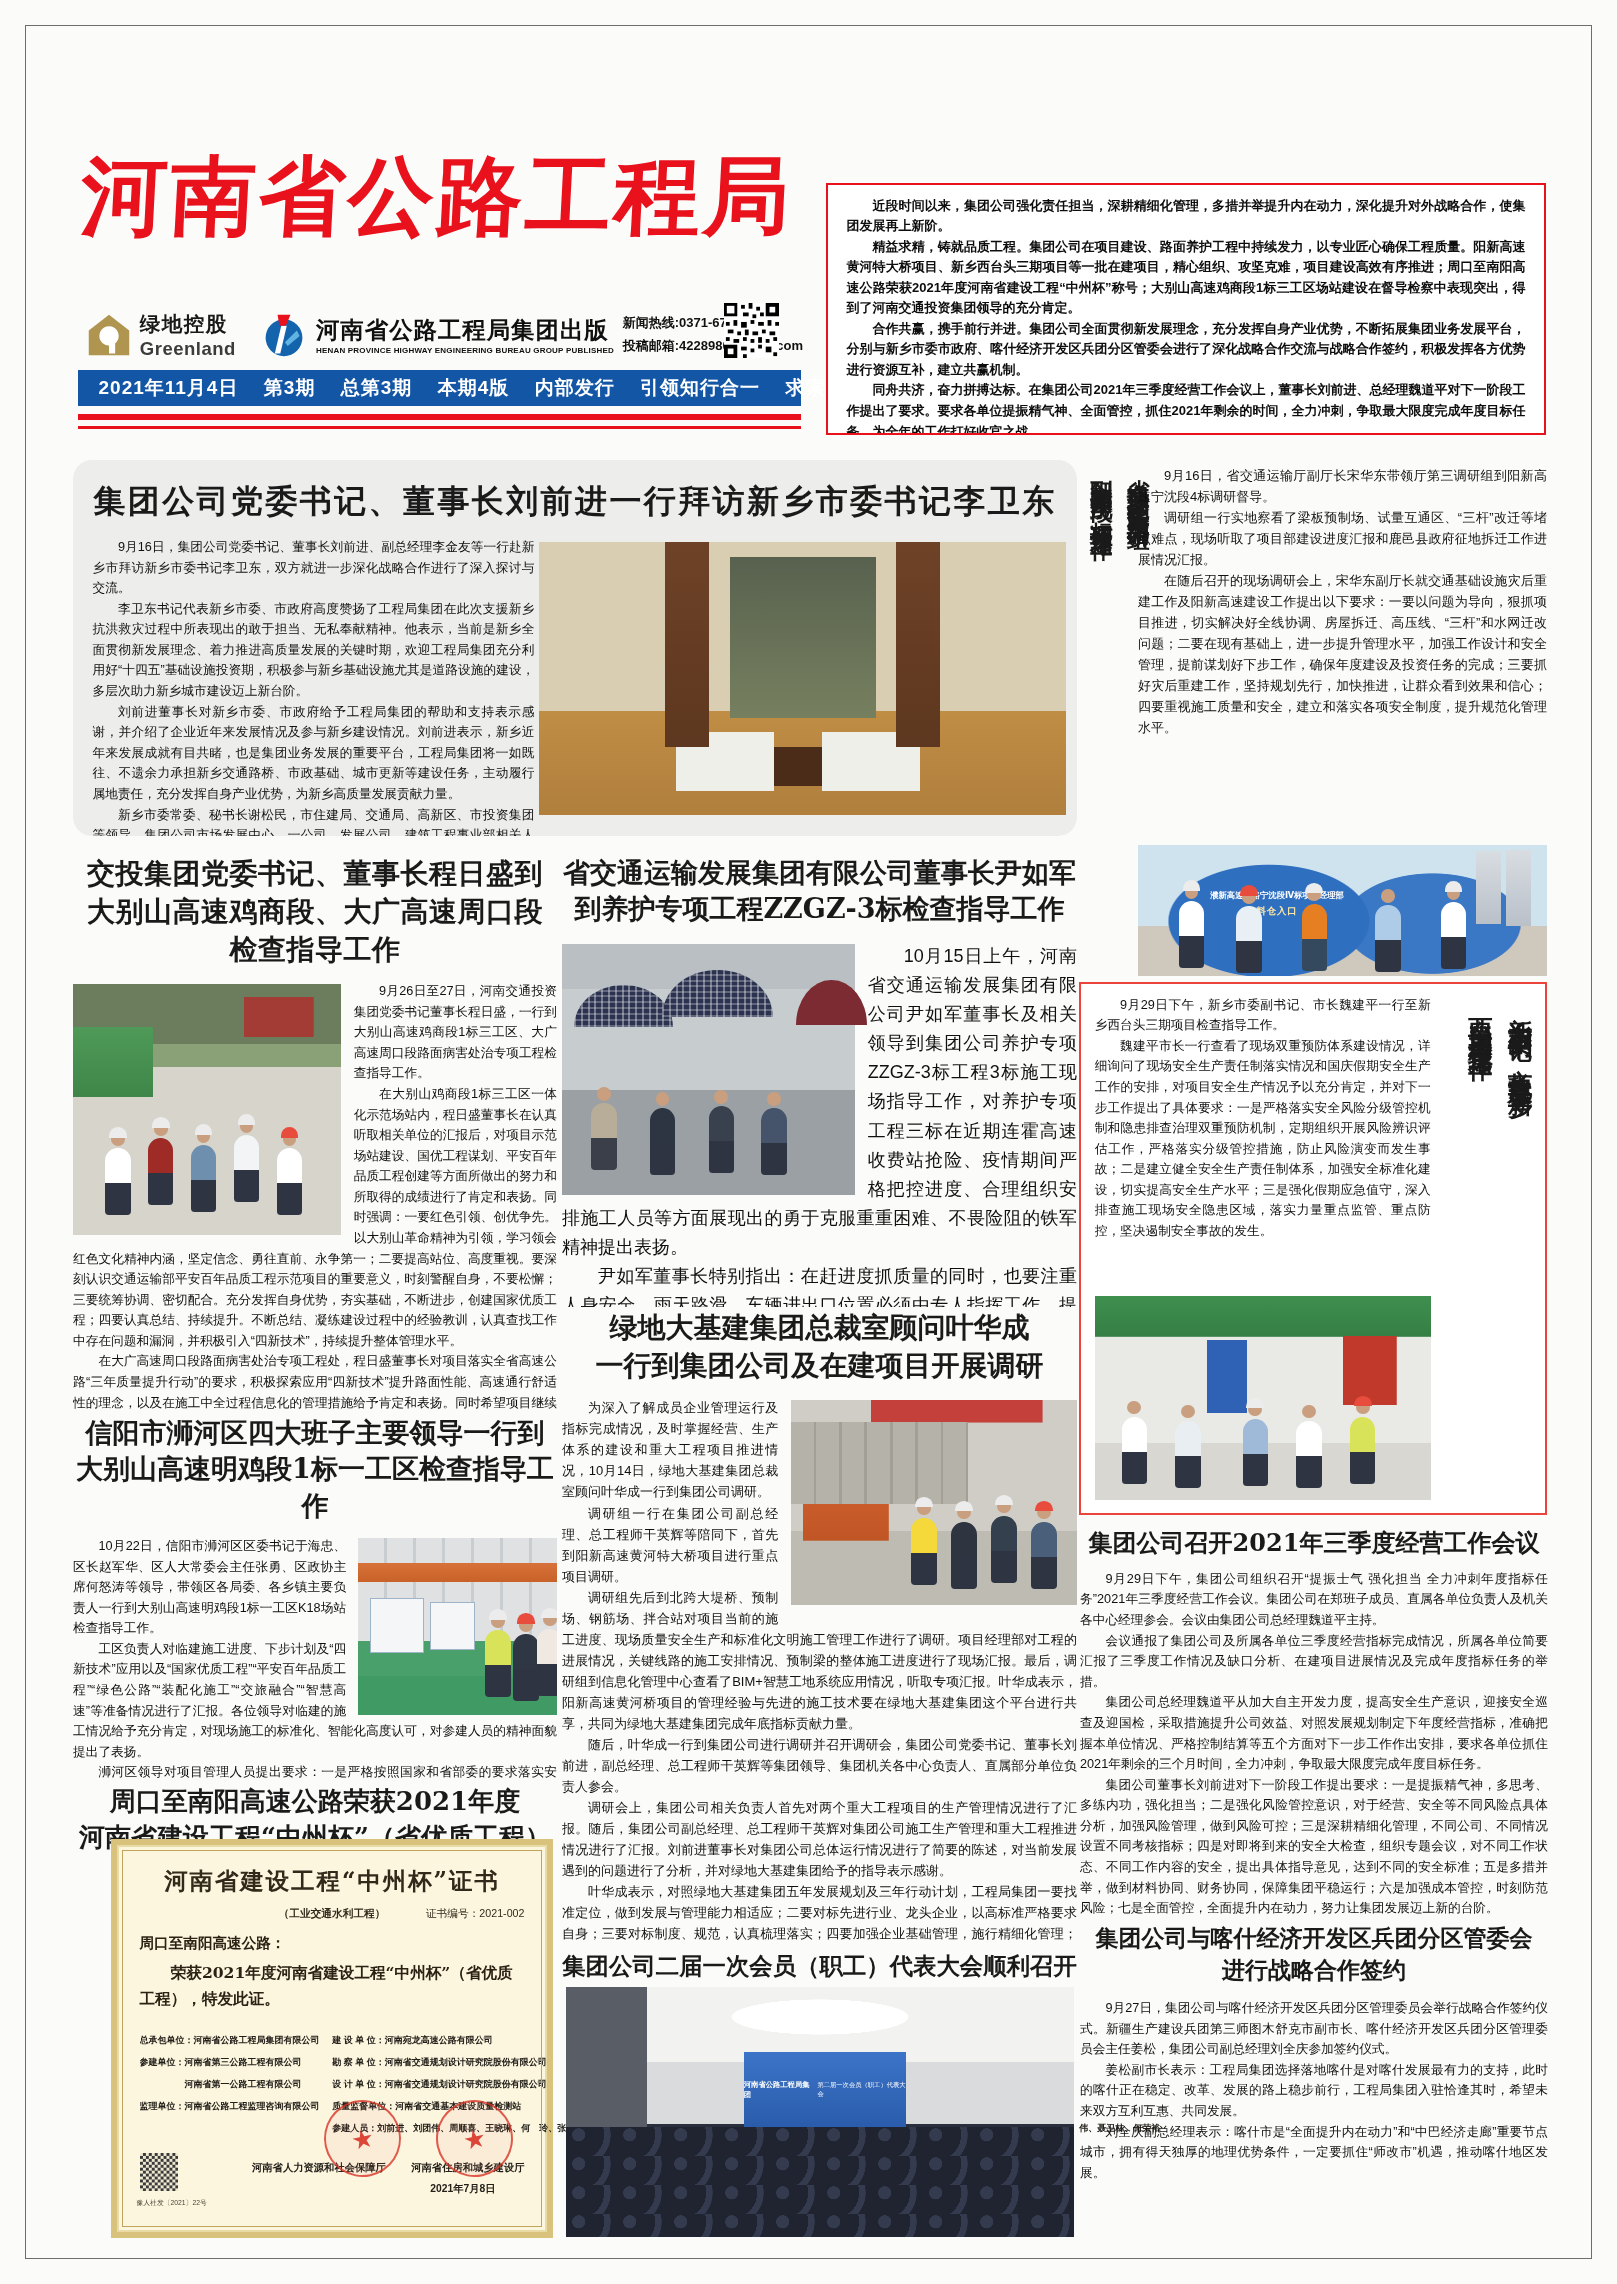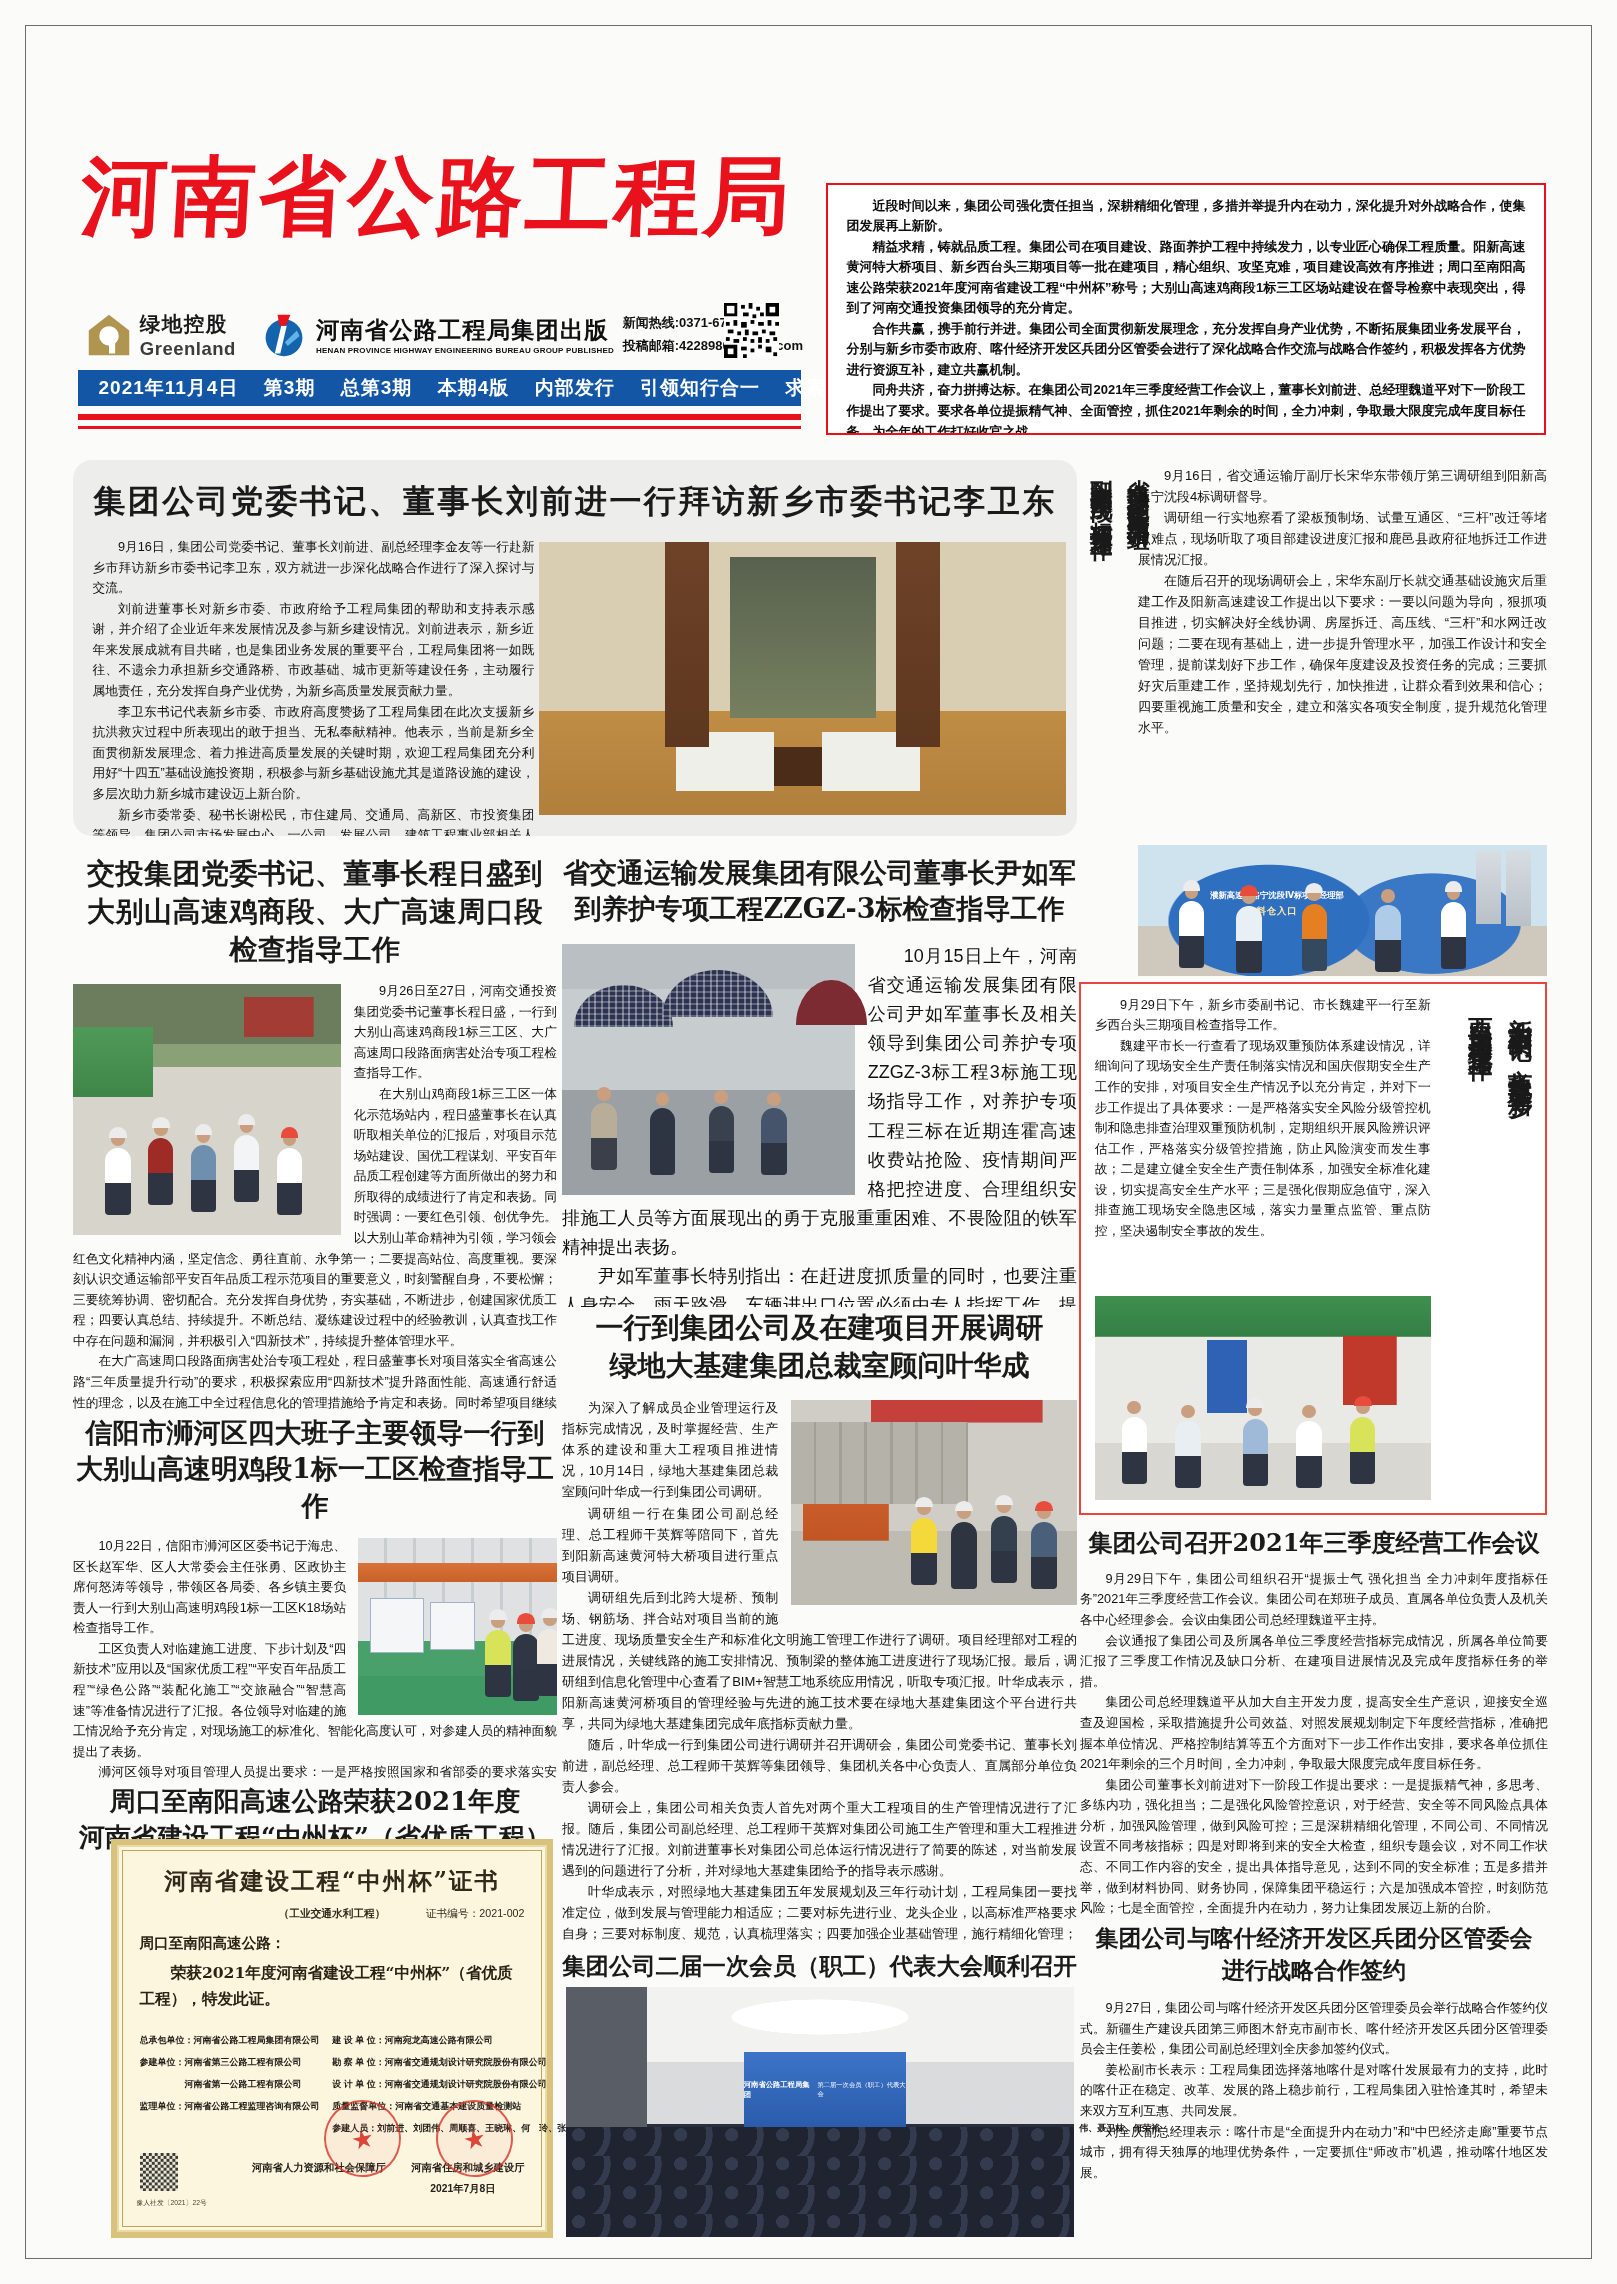--- a/index.html
+++ b/index.html
@@ -276,22 +276,22 @@
       <p class="para">近段时间以来，集团公司强化责任担当，深耕精细化管理，多措并举提升内在动力，深化提升对外战略合作，使集团发展再上新阶。</p>
       <p class="para">精益求精，铸就品质工程。集团公司在项目建设、路面养护工程中持续发力，以专业匠心确保工程质量。阳新高速黄河特大桥项目、新乡西台头三期项目等一批在建项目，精心组织、攻坚克难，项目建设高效有序推进；周口至南阳高速公路荣获2021年度河南省建设工程“中州杯”称号；大别山高速鸡商段1标三工区场站建设在督导检察中表现突出，得到了河南交通投资集团领导的充分肯定。</p>
       <p class="para">合作共赢，携手前行并进。集团公司全面贯彻新发展理念，充分发挥自身产业优势，不断拓展集团业务发展平台，分别与新乡市委市政府、喀什经济开发区兵团分区管委会进行了深化战略合作交流与战略合作签约，积极发挥各方优势进行资源互补，建立共赢机制。</p>
       <p class="para">同舟共济，奋力拼搏达标。在集团公司2021年三季度经营工作会议上，董事长刘前进、总经理魏道平对下一阶段工作提出了要求。要求各单位提振精气神、全面管控，抓住2021年剩余的时间，全力冲刺，争取最大限度完成年度目标任务，为全年的工作打好收官之战。</p>
     </div>
 
   <div class="art a1">
     <div class="h-title">集团公司党委书记、董事长刘前进一行拜访新乡市委书记李卫东</div>
     <div class="body">
         <p class="para">9月16日，集团公司党委书记、董事长刘前进、副总经理李金友等一行赴新乡市拜访新乡市委书记李卫东，双方就进一步深化战略合作进行了深入探讨与交流。</p>
+        <p class="para">李卫东书记代表新乡市委、市政府高度赞扬了工程局集团在此次支援新乡抗洪救灾过程中所表现出的敢于担当、无私奉献精神。他表示，当前是新乡全面贯彻新发展理念、着力推进高质量发展的关键时期，欢迎工程局集团充分利用好“十四五”基础设施投资期，积极参与新乡基础设施尤其是道路设施的建设，多层次助力新乡城市建设迈上新台阶。</p>
         <p class="para">刘前进董事长对新乡市委、市政府给予工程局集团的帮助和支持表示感谢，并介绍了企业近年来发展情况及参与新乡建设情况。刘前进表示，新乡近年来发展成就有目共睹，也是集团业务发展的重要平台，工程局集团将一如既往、不遗余力承担新乡交通路桥、市政基础、城市更新等建设任务，主动履行属地责任，充分发挥自身产业优势，为新乡高质量发展贡献力量。</p>
-        <p class="para">李卫东书记代表新乡市委、市政府高度赞扬了工程局集团在此次支援新乡抗洪救灾过程中所表现出的敢于担当、无私奉献精神。他表示，当前是新乡全面贯彻新发展理念、着力推进高质量发展的关键时期，欢迎工程局集团充分利用好“十四五”基础设施投资期，积极参与新乡基础设施尤其是道路设施的建设，多层次助力新乡城市建设迈上新台阶。</p>
         <p class="para">新乡市委常委、秘书长谢松民，市住建局、交通局、高新区、市投资集团等领导，集团公司市场发展中心、一公司、发展公司、建筑工程事业部相关人员参加了会谈。</p>
       </div>
     <div class="photo-meeting"></div>
   </div>
 
   <div class="art a-song">
     <div class="vtitle">
       <span>省交通运输厅副厅长宋华东率第三调研组</span>
       <span>到阳新高速宁沈段4标调研指导工作</span>
     </div>
@@ -350,22 +350,22 @@
       </div>
       <div>
           <p class="para">10月15日上午，河南省交通运输发展集团有限公司尹如军董事长及相关领导到集团公司养护专项ZZGZ-3标工程3标施工现场指导工作，对养护专项工程三标在近期连霍高速收费站抢险、疫情期间严格把控进度、合理组织安排施工人员等方面展现出的勇于克服重重困难、不畏险阻的铁军精神提出表扬。</p>
           <p class="para">尹如军董事长特别指出：在赶进度抓质量的同时，也要注重人身安全。雨天路滑，车辆进出口位置必须由专人指挥工作，提醒施工人员注意自身防范。一旦雨势加大，必须立即撤离施工现场。</p>
         </div>
     </div>
   </div>
 
   <div class="art a4">
     <div class="h-title">
+      <div>绿地大基建集团总裁室顾问叶华成</div>
       <div>一行到集团公司及在建项目开展调研</div>
-      <div>绿地大基建集团总裁室顾问叶华成</div>
     </div>
     <div class="body">
       <div class="photo-fork">
         <div class="fig hat" style="left:42%;bottom:10%;--shirt:#f5d93a;"></div>
         <div class="fig hat" style="left:56%;bottom:8%;--shirt:#2e3440;"></div>
         <div class="fig hat" style="left:70%;bottom:11%;--shirt:#35404e;"></div>
         <div class="fig hat" style="left:84%;bottom:8%;--shirt:#4a5f7a;--hat:#e74c3c;"></div>
       </div>
       <div>
           <p class="para">为深入了解成员企业管理运行及指标完成情况，及时掌握经营、生产体系的建设和重大工程项目推进情况，10月14日，绿地大基建集团总裁室顾问叶华成一行到集团公司调研。</p>

